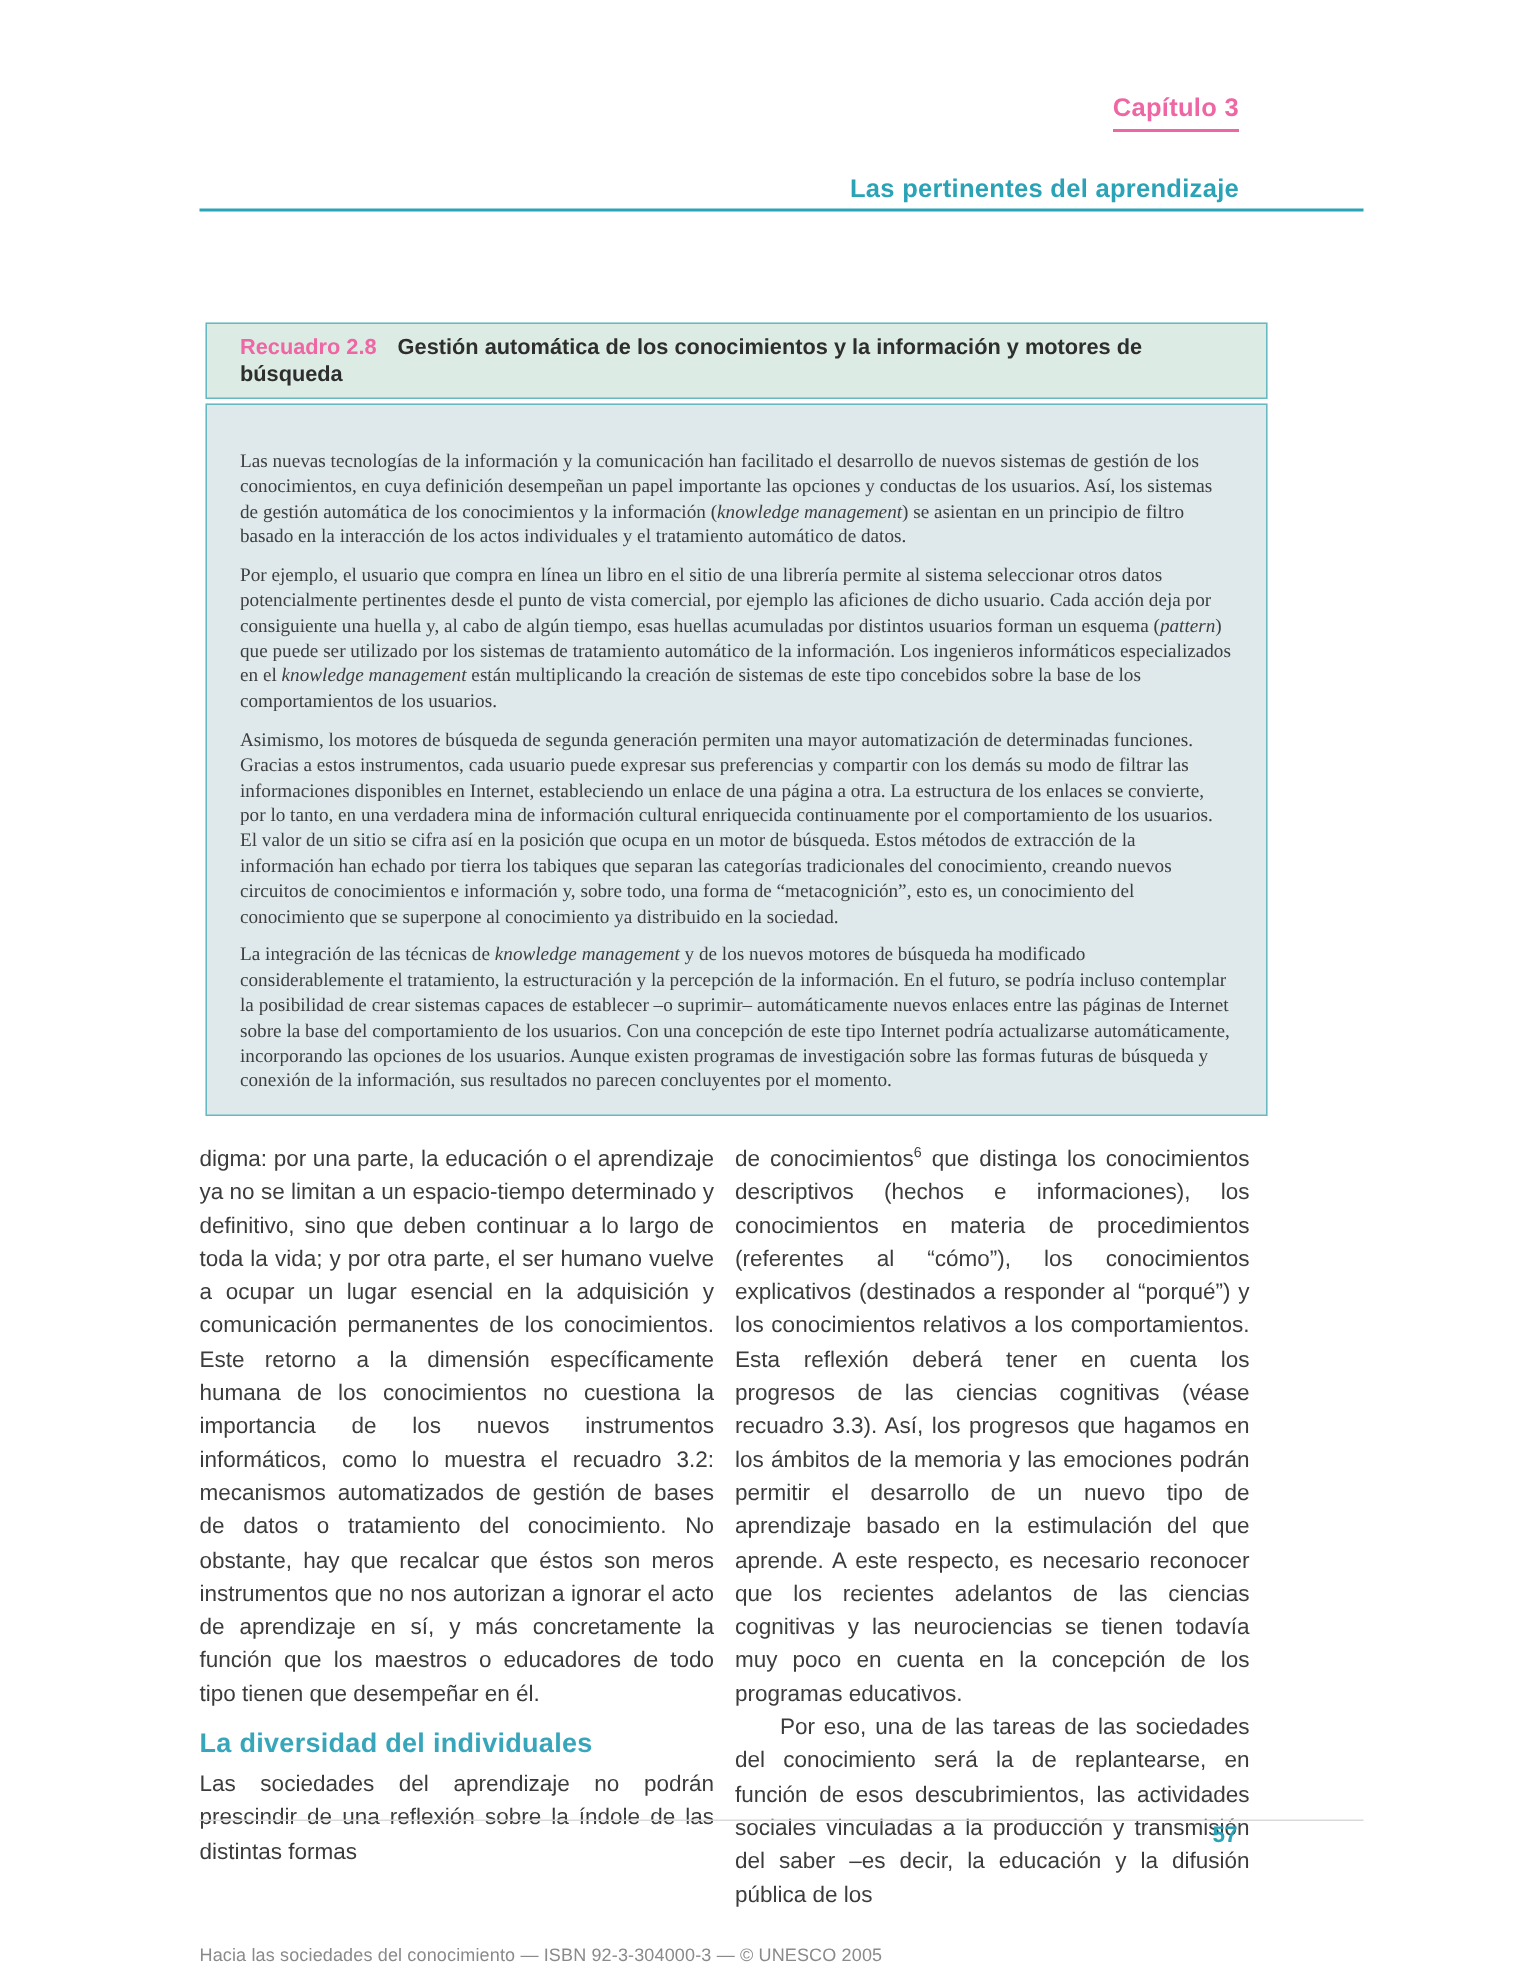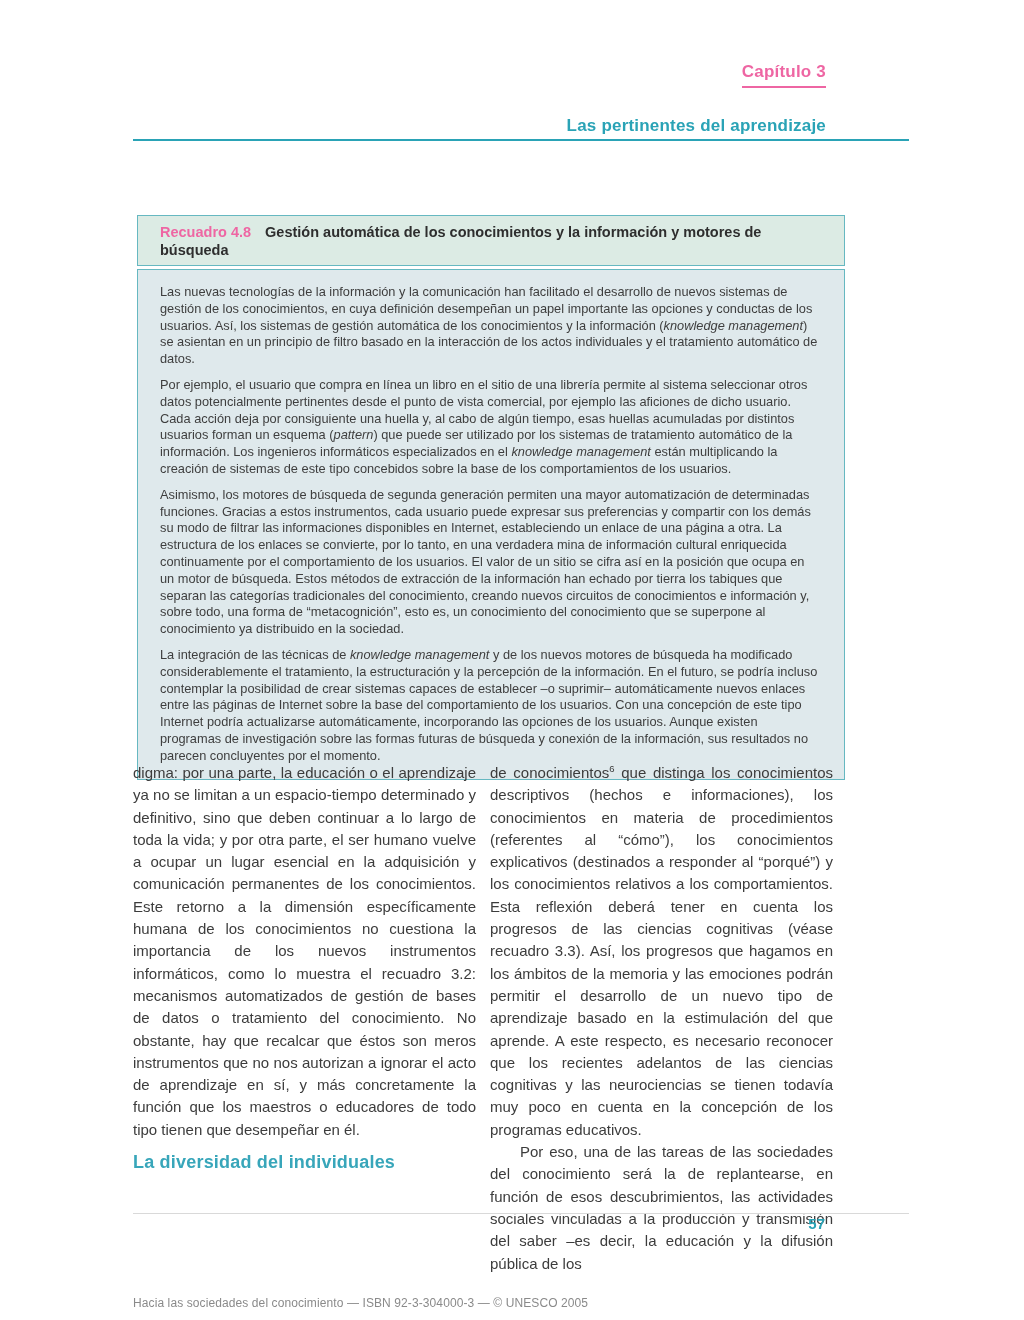--- a/index.html
+++ b/index.html
@@ -21,21 +21,21 @@
   
   .box{position:absolute;left:137px;top:215px;width:708px;}
   .box-titlebar{
     border:1px solid var(--box-border,#66b8c1);background:var(--box-title-bg,#dcebe4);
     padding:7px 12px 6px 22px;font-size:14.5px;line-height:18px;
   }
   .box-label{color:var(--pink,#ee66a3);font-weight:bold;margin-right:14px;}
   .box-title{color:#2e2e2e;font-weight:bold;}
   .box-body{
     border:1px solid var(--box-border,#66b8c1);background:var(--box-body-bg,#dfe9ec);
-    margin-top:3px;padding:14px 22px 14px 22px;
+    margin-top:3px;padding:29px 22px 14px 22px;font-family:Liberation Serif, serif;
   }
   .box-body p{
     margin:0 0 9px 0;font-size:12.8px;line-height:16.8px;color:#3e3e3e;text-align:left;
   }
   .box-body p:last-child{margin-bottom:0;}
   .box-body em{font-style:italic;}
   
   .columns{position:absolute;left:133px;top:762px;width:712px;display:flex;gap:14px;}
   .col{width:343px;}
   .col p{
@@ -57,34 +57,35 @@
 <body>
 
 <div class="page">
 
   <div class="chapter-label">Capítulo 3</div>
   <div class="chapter-title">Las pertinentes del aprendizaje</div>
   <div class="header-rule"></div>
 
   <div class="box">
     <div class="box-titlebar">
-      <span class="box-label">Recuadro 4.8</span><span class="box-title">Gestión automática de los conocimientos y la información y motores de búsqueda</span>
+      <span class="box-label">Recuadro 2.8</span><span class="box-title">Gestión automática de los conocimientos y la información y motores de búsqueda</span>
     </div>
     <div class="box-body">
       <p><span>Las nuevas tecnologías de la información y la comunicación han facilitado el desarrollo de nuevos sistemas de gestión de los conocimientos, en cuya definición desempeñan un papel importante las opciones y conductas de los usuarios. Así, los sistemas de gestión automática de los conocimientos y la información (</span><em>knowledge management</em><span>) se asientan en un principio de filtro basado en la interacción de los actos individuales y el tratamiento automático de datos.</span></p>
       <p><span>Por ejemplo, el usuario que compra en línea un libro en el sitio de una librería permite al sistema seleccionar otros datos potencialmente pertinentes desde el punto de vista comercial, por ejemplo las aficiones de dicho usuario. Cada acción deja por consiguiente una huella y, al cabo de algún tiempo, esas huellas acumuladas por distintos usuarios forman un esquema (</span><em>pattern</em><span>) que puede ser utilizado por los sistemas de tratamiento automático de la información. Los ingenieros informáticos especializados en el </span><em>knowledge management</em><span> están multiplicando la creación de sistemas de este tipo concebidos sobre la base de los comportamientos de los usuarios.</span></p>
       <p><span>Asimismo, los motores de búsqueda de segunda generación permiten una mayor automatización de determinadas funciones. Gracias a estos instrumentos, cada usuario puede expresar sus preferencias y compartir con los demás su modo de filtrar las informaciones disponibles en Internet, estableciendo un enlace de una página a otra. La estructura de los enlaces se convierte, por lo tanto, en una verdadera mina de información cultural enriquecida continuamente por el comportamiento de los usuarios. El valor de un sitio se cifra así en la posición que ocupa en un motor de búsqueda. Estos métodos de extracción de la información han echado por tierra los tabiques que separan las categorías tradicionales del conocimiento, creando nuevos circuitos de conocimientos e información y, sobre todo, una forma de “metacognición”, esto es, un conocimiento del conocimiento que se superpone al conocimiento ya distribuido en la sociedad.</span></p>
       <p><span>La integración de las técnicas de </span><em>knowledge management</em><span> y de los nuevos motores de búsqueda ha modificado considerablemente el tratamiento, la estructuración y la percepción de la información. En el futuro, se podría incluso contemplar la posibilidad de crear sistemas capaces de establecer –o suprimir– automáticamente nuevos enlaces entre las páginas de Internet sobre la base del comportamiento de los usuarios. Con una concepción de este tipo Internet podría actualizarse automáticamente, incorporando las opciones de los usuarios. Aunque existen programas de investigación sobre las formas futuras de búsqueda y conexión de la información, sus resultados no parecen concluyentes por el momento.</span></p>
     </div>
   </div>
 
   <div class="columns">
     <div class="col">
       <p>digma: por una parte, la educación o el aprendizaje ya no se limitan a un espacio-tiempo determinado y definitivo, sino que deben continuar a lo largo de toda la vida; y por otra parte, el ser humano vuelve a ocupar un lugar esencial en la adquisición y comunicación permanentes de los conocimientos. Este retorno a la dimensión específicamente humana de los conocimientos no cuestiona la importancia de los nuevos instrumentos informáticos, como lo muestra el recuadro 3.2: mecanismos automatizados de gestión de bases de datos o tratamiento del conocimiento. No obstante, hay que recalcar que éstos son meros instrumentos que no nos autorizan a ignorar el acto de aprendizaje en sí, y más concretamente la función que los maestros o educadores de todo tipo tienen que desempeñar en él.</p>
       <h2 class="section-heading">La diversidad del individuales</h2>
+      <p>Las sociedades del aprendizaje no podrán prescindir de una reflexión sobre la índole de las distintas formas</p>
     </div>
     <div class="col">
       <p><span>de conocimientos</span><sup>6</sup><span> que distinga los conocimientos descriptivos (hechos e informaciones), los conocimientos en materia de procedimientos (referentes al “cómo”), los conocimientos explicativos (destinados a responder al “porqué”) y los conocimientos relativos a los comportamientos. Esta reflexión deberá tener en cuenta los progresos de las ciencias cognitivas (véase recuadro 3.3). Así, los progresos que hagamos en los ámbitos de la memoria y las emociones podrán permitir el desarrollo de un nuevo tipo de aprendizaje basado en la estimulación del que aprende. A este respecto, es necesario reconocer que los recientes adelantos de las ciencias cognitivas y las neurociencias se tienen todavía muy poco en cuenta en la concepción de los programas educativos.</span></p>
       <p class="indent">Por eso, una de las tareas de las sociedades del conocimiento será la de replantearse, en función de esos descubrimientos, las actividades sociales vinculadas a la producción y transmisión del saber –es decir, la educación y la difusión pública de los</p>
     </div>
   </div>
 
   <div class="footer-rule"></div>
   <div class="footer-imprint">Hacia las sociedades del conocimiento — ISBN 92-3-304000-3 — © UNESCO 2005</div>
   <div class="footer-page">57</div>

